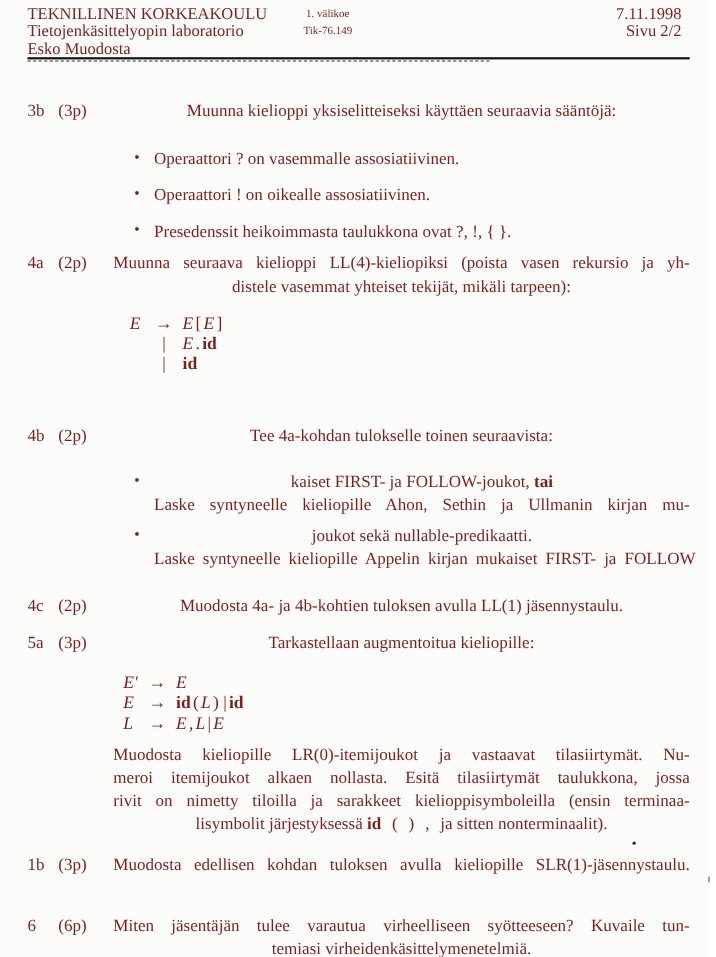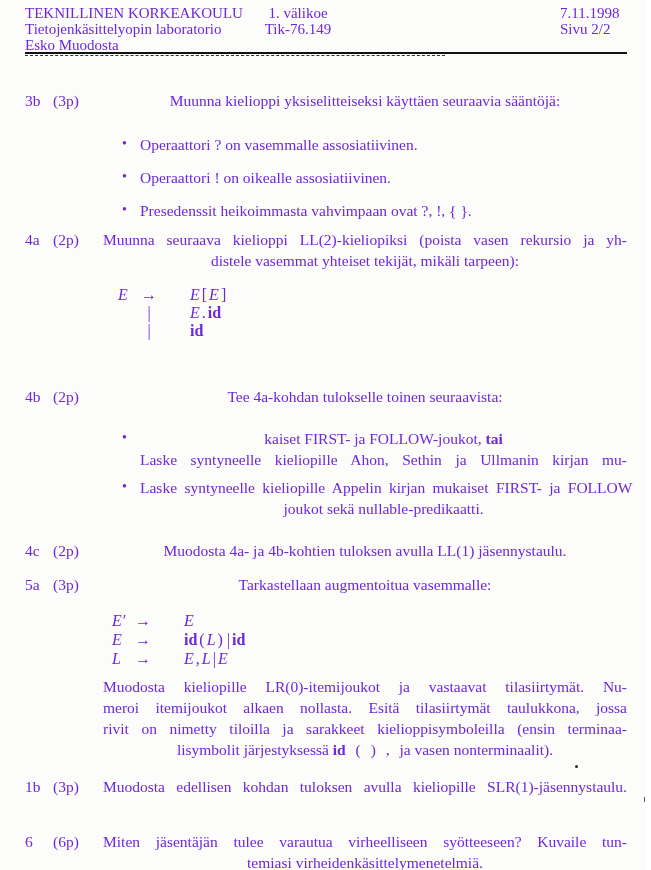--- a/index.html
+++ b/index.html
@@ -4,47 +4,47 @@
 <style>
   html,body{margin:0;padding:0;}
   .page{
     position:relative;
     width:645px;height:870px;
     background:#fcfcfa;
     overflow:hidden;
     font-family:"Liberation Serif", serif;
     font-size:15.5px;
     line-height:21px;
-    color:#6d28d9;
+    color:#7f1d1d;
   }
   
   .hdr-left{position:absolute;left:25px;top:5px;line-height:16px;font-size:15px;}
-  .hdr-center{position:absolute;left:250px;top:5px;width:96px;text-align:center;line-height:16px;font-size:15px;}
-  .hdr-right{position:absolute;left:560px;top:5px;line-height:16px;font-size:15px;}
+  .hdr-center{position:absolute;left:250px;top:5px;width:96px;text-align:center;line-height:16px;font-size:10px;}
+  .hdr-right{position:absolute;left:560px;top:5px;line-height:16px;font-size:15px;text-align:right;}
   .hdr-rule{position:absolute;left:25px;top:52px;width:602px;height:2px;background:#111;}
   .hdr-rule-frag{position:absolute;left:25px;top:55px;width:420px;height:0;border-bottom:1.5px dashed #333;}
   
   .q{position:absolute;left:0;width:651px;}
   .qnum{position:absolute;left:25px;top:0;}
   .qpts{position:absolute;left:53px;top:0;}
   .qbody{position:absolute;left:103px;top:0;width:524px;}
   .line{min-height:21px;text-align:center;}
   .just{text-align:justify;text-align-last:justify;}
   .nowrap{white-space:nowrap;}
   .wide{word-spacing:3.5px;}
   
   .bullet-row{position:relative;padding-left:37px;}
   .bdot{position:absolute;left:19px;top:-1px;font-size:14px;}
   
   .grammar{font-size:16px;}
   .grow{display:flex;line-height:18px;}
   .g5 .grow{line-height:19px;}
   .glhs{flex:0 0 20px;font-style:italic;}
   .gop{flex:0 0 22px;text-align:center;}
-  .grhs{padding-left:6px;margin-left:24px;}
+  .grhs{padding-left:6px;}
   .grammar .seg-r{padding:0 2px;}
   .seg-i{font-style:italic;}
   .seg-b{font-weight:bold;font-style:normal;}
   .seg-w{word-spacing:6px;}
   
   .speck1{position:absolute;left:575px;top:765px;width:3px;height:3px;background:#2a2a2a;border-radius:50%;}
   .speck2{position:absolute;left:644px;top:797px;width:2px;height:5px;background:#555;}
 </style>
 </head>
 <body>
@@ -75,30 +75,30 @@
       <div class="bullet-row" style="margin-top:23px">
         <span class="bdot">•</span>
         <span>Operaattori ? on vasemmalle assosiatiivinen.</span>
       </div>
       <div class="bullet-row" style="margin-top:12px">
         <span class="bdot">•</span>
         <span>Operaattori ! on oikealle assosiatiivinen.</span>
       </div>
       <div class="bullet-row" style="margin-top:12px">
         <span class="bdot">•</span>
-        <span>Presedenssit heikoimmasta vahvimpaan ovat ?, !, { }.</span>
+        <span>Presedenssit heikoimmasta taulukkona ovat ?, !, { }.</span>
       </div>
     </div>
   </div>
 
   <div class="q" style="top:229px">
     <span class="qnum">4a</span>
     <span class="qpts">(2p)</span>
     <div class="qbody">
-      <div class="line just">Muunna seuraava kielioppi LL(2)-kieliopiksi (poista vasen rekursio ja yh-</div>
+      <div class="line just">Muunna seuraava kielioppi LL(4)-kieliopiksi (poista vasen rekursio ja yh-</div>
       <div class="line">distele vasemmat yhteiset tekijät, mikäli tarpeen):</div>
       <div class="grammar" style="margin-top:15px;margin-left:15px">
         <div class="grow">
           <span class="glhs"><span class="seg-i">E</span></span>
           <span class="gop">→</span>
           <span class="grhs"><span class="seg-i">E</span><span class="seg-r">[</span><span class="seg-i">E</span><span class="seg-r">]</span></span>
         </div>
         <div class="grow">
           <span class="glhs"></span>
           <span class="gop">|</span>
@@ -118,39 +118,39 @@
     <span class="qpts">(2p)</span>
     <div class="qbody">
       <div class="line">Tee 4a-kohdan tulokselle toinen seuraavista:</div>
       <div class="bullet-row" style="margin-top:21px">
         <span class="bdot">•</span>
         <div class="line"><span class="seg-r">kaiset FIRST- ja FOLLOW-joukot, </span><span class="seg-b">tai</span></div>
         <div class="line just">Laske syntyneelle kieliopille Ahon, Sethin ja Ullmanin kirjan mu-</div>
       </div>
       <div class="bullet-row" style="margin-top:7px">
         <span class="bdot">•</span>
+        <div class="line">joukot sekä nullable-predikaatti.</div>
         <div class="line nowrap wide">Laske syntyneelle kieliopille Appelin kirjan mukaiset FIRST- ja FOLLOW</div>
-        <div class="line">joukot sekä nullable-predikaatti.</div>
       </div>
     </div>
   </div>
 
   <div class="q" style="top:540px">
     <span class="qnum">4c</span>
     <span class="qpts">(2p)</span>
     <div class="qbody">
       <div class="line">Muodosta 4a- ja 4b-kohtien tuloksen avulla LL(1) jäsennystaulu.</div>
     </div>
   </div>
 
   <div class="q" style="top:574px">
     <span class="qnum">5a</span>
     <span class="qpts">(3p)</span>
     <div class="qbody">
-      <div class="line">Tarkastellaan augmentoitua vasemmalle:</div>
+      <div class="line">Tarkastellaan augmentoitua kieliopille:</div>
       <div class="grammar g5" style="margin-top:16px;margin-left:9px">
         <div class="grow">
           <span class="glhs"><span class="seg-i">E′</span></span>
           <span class="gop">→</span>
           <span class="grhs"><span class="seg-i">E</span></span>
         </div>
         <div class="grow">
           <span class="glhs"><span class="seg-i">E</span></span>
           <span class="gop">→</span>
           <span class="grhs"><span class="seg-b">id</span><span class="seg-r">(</span><span class="seg-i">L</span><span class="seg-r">)</span><span class="seg-r">|</span><span class="seg-b">id</span></span>
@@ -158,21 +158,21 @@
         <div class="grow">
           <span class="glhs"><span class="seg-i">L</span></span>
           <span class="gop">→</span>
           <span class="grhs"><span class="seg-i">E</span><span class="seg-r">,</span><span class="seg-i">L</span><span class="seg-r">|</span><span class="seg-i">E</span></span>
         </div>
       </div>
       <div style="margin-top:8px">
         <div class="line just">Muodosta kieliopille LR(0)-itemijoukot ja vastaavat tilasiirtymät. Nu-</div>
         <div class="line just">meroi itemijoukot alkaen nollasta. Esitä tilasiirtymät taulukkona, jossa</div>
         <div class="line just">rivit on nimetty tiloilla ja sarakkeet kielioppisymboleilla (ensin terminaa-</div>
-        <div class="line"><span class="seg-r">lisymbolit järjestyksessä </span><span class="seg-b">id</span><span class="seg-w"> ( ) , </span><span class="seg-r">ja vasen nonterminaalit).</span></div>
+        <div class="line"><span class="seg-r">lisymbolit järjestyksessä </span><span class="seg-b">id</span><span class="seg-w"> ( ) , </span><span class="seg-r">ja sitten nonterminaalit).</span></div>
       </div>
     </div>
   </div>
 
   <div class="q" style="top:776px">
     <span class="qnum">1b</span>
     <span class="qpts">(3p)</span>
     <div class="qbody">
       <div class="line just">Muodosta edellisen kohdan tuloksen avulla kieliopille SLR(1)-jäsennystaulu.</div>
     </div>

